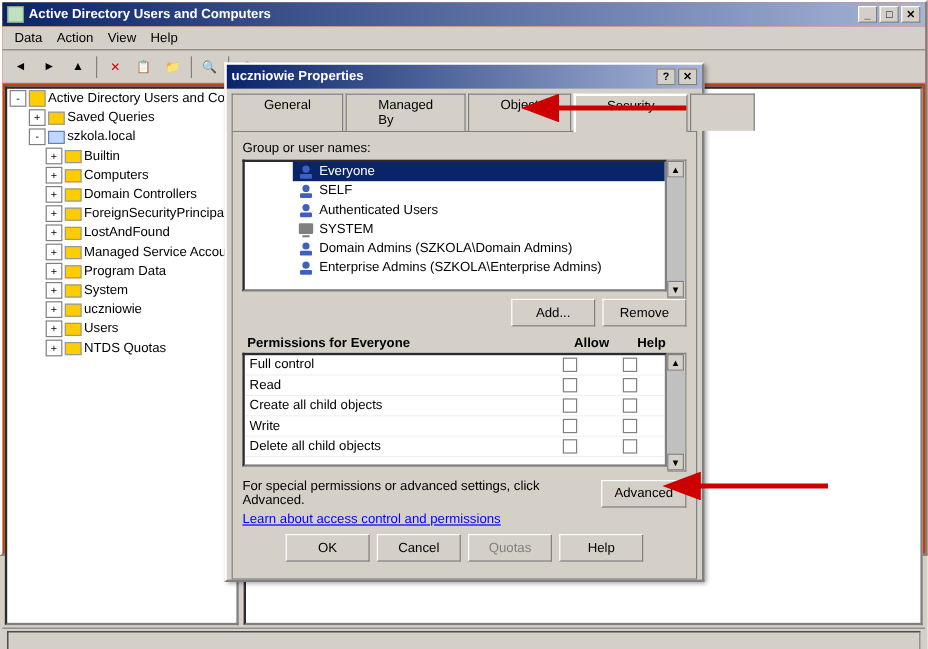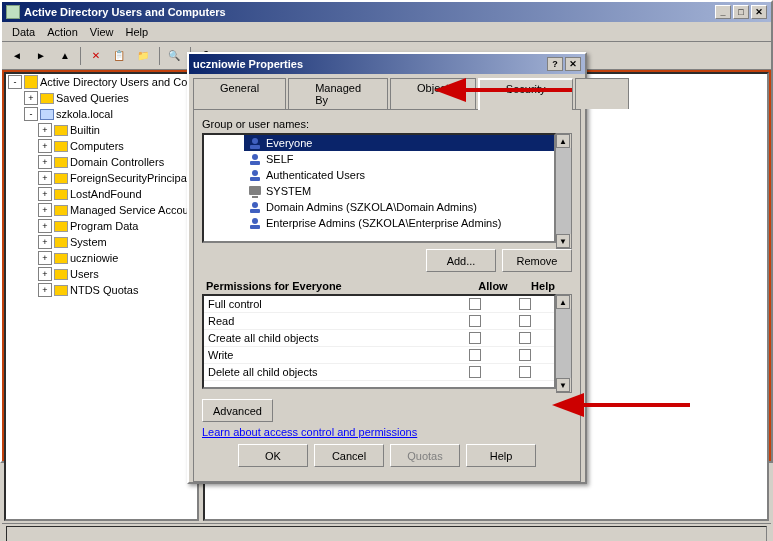--- a/index.html
+++ b/index.html
@@ -605,20 +605,21 @@
           </div>
         </div>
         <div style="display:flex;flex-direction:column;width:16px;background:#d4d0c8;border:1px solid #808080;border-left:none;">
           <div style="width:14px;height:14px;background:#d4d0c8;border:1px solid #808080;display:flex;align-items:center;justify-content:center;font-size:8px;">▲</div>
           <div style="flex:1;background:#c0c0c0;"></div>
           <div style="width:14px;height:14px;background:#d4d0c8;border:1px solid #808080;display:flex;align-items:center;justify-content:center;font-size:8px;">▼</div>
         </div>
       </div>
 
       <div style="display:flex;align-items:center;margin-top:6px;">
+        <div style="flex:1;font-size:11px;">For special permissions or advanced settings, click Advanced.</div>
         <button class="win-btn">Advanced</button>
       </div>
 
       <div style="margin-top:4px;">
         <span class="link-text">Learn about access control and permissions</span>
       </div>
 
       <div class="btn-row">
         <button class="win-btn">OK</button>
         <button class="win-btn">Cancel</button>

